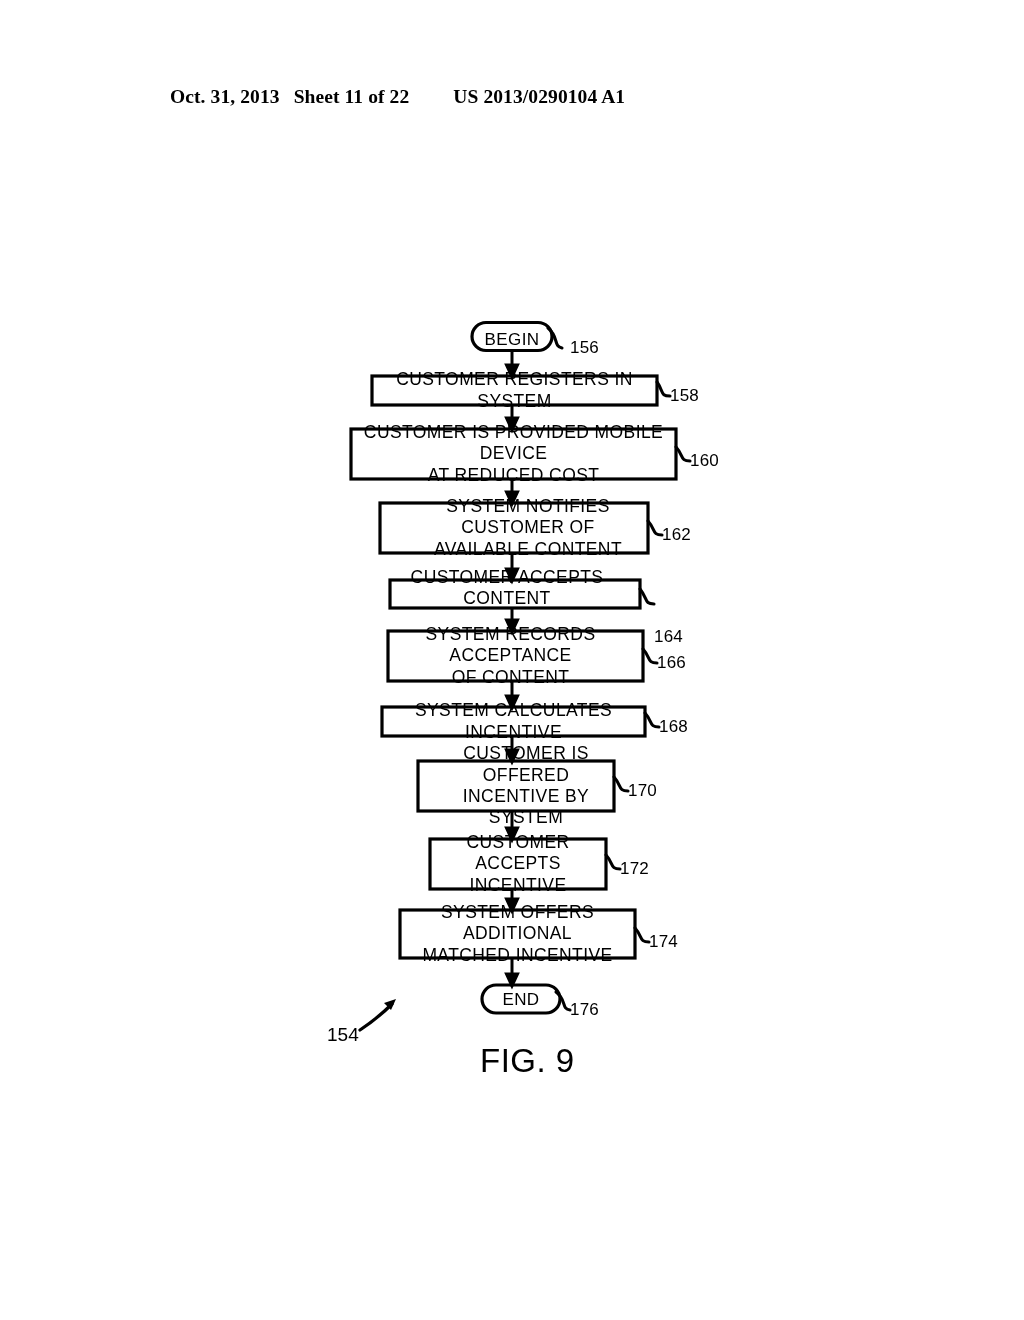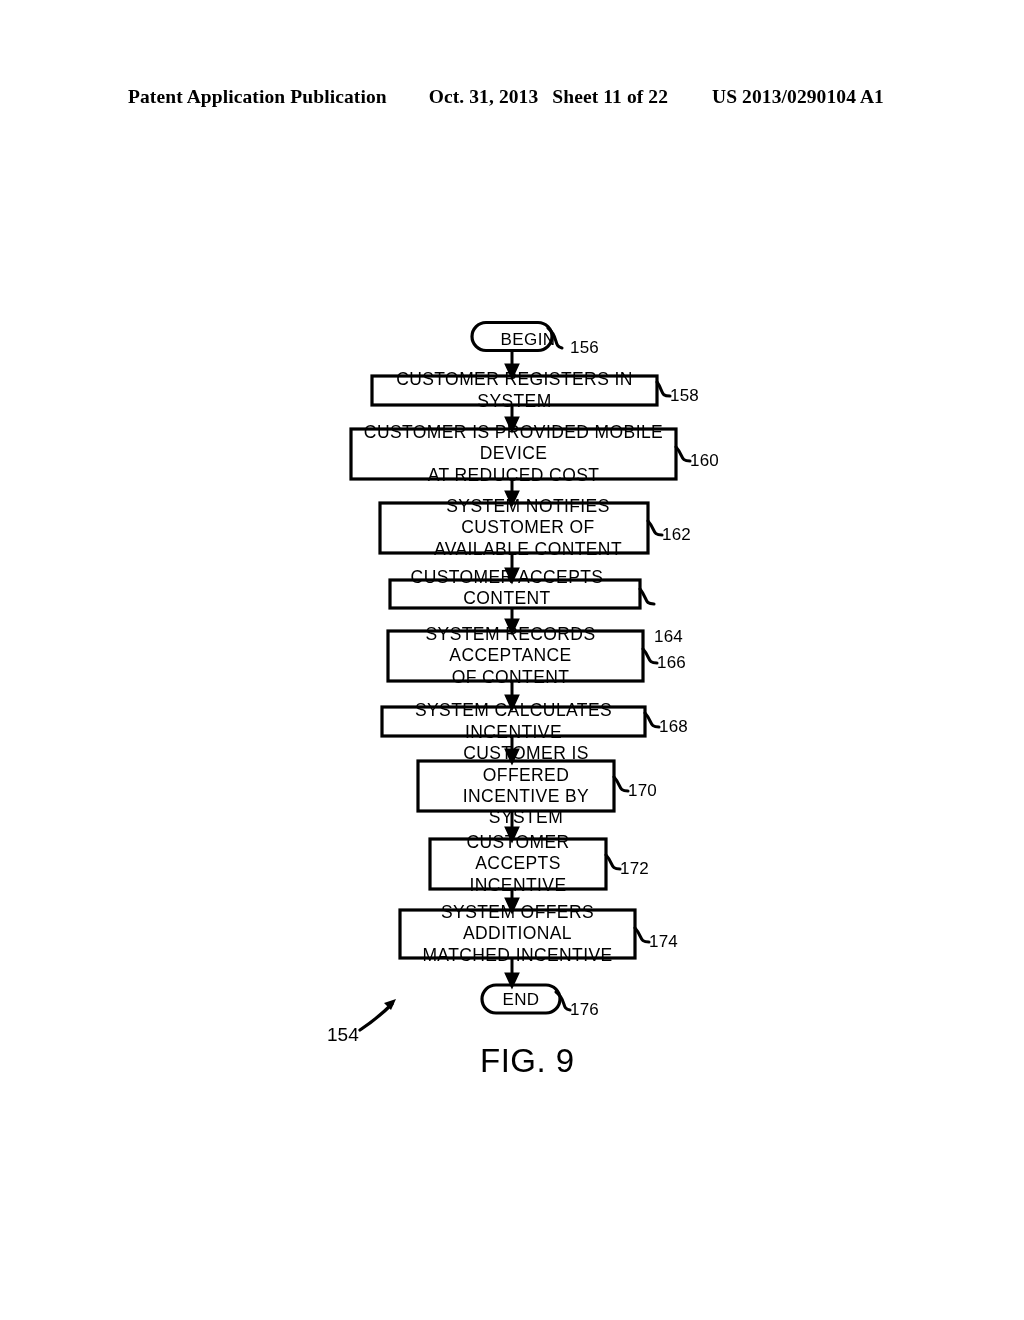--- a/index.html
+++ b/index.html
@@ -92,21 +92,20 @@
     font-family: "Liberation Sans", sans-serif;
     font-size: 19px;
     color: #000;
     white-space: nowrap;
   }
 </style>
 </head>
 <body>
 
 <div class="page-header">
-  <span class="hdr-pub">Patent Application Publication</span>
   <span class="hdr-date">Oct. 31, 2013</span>
   <span class="hdr-sheet">Sheet 11 of 22</span>
   <span class="hdr-patno">US 2013/0290104 A1</span>
 </div>
 
 <svg id="figure-canvas" viewBox="0 0 1024 1320" xmlns="http://www.w3.org/2000/svg">
   <g fill="none" stroke="#000" stroke-width="3.2" stroke-linecap="butt">
 
     <rect x="472" y="322.5" width="80" height="28" rx="14" ry="14"></rect>
 
@@ -169,21 +168,21 @@
     <path d="M 635 928 C 643 937, 639 942, 649 942"></path>
     <path d="M 556 992 C 567 1000, 561 1009, 570 1010"></path>
   </g>
 
   <g fill="none" stroke="#000" stroke-width="3.2" stroke-linecap="round">
     <path d="M 360 1030 C 372 1022, 382 1014, 392 1004"></path>
   </g>
   <polygon points="396,999 384,1003 391,1010" fill="#000"></polygon>
 </svg>
 
-<div class="terminal-text" style="left:488px; top:322px; width:80px; height:36px;">BEGIN</div>
+<div class="terminal-text" style="left:472px; top:322px; width:80px; height:36px;">BEGIN</div>
 
 <div class="node" style="left:372px; top:376px; width:285px; height:29px;">CUSTOMER  REGISTERS  IN  SYSTEM</div>
 
 <div class="node" style="left:351px; top:429px; width:325px; height:50px;">CUSTOMER  IS  PROVIDED  MOBILE  DEVICE
 AT  REDUCED  COST</div>
 
 <div class="node" style="left:380px; top:503px; width:268px; height:50px;padding-left:28px;">SYSTEM  NOTIFIES CUSTOMER  OF
 AVAILABLE  CONTENT</div>
 
 <div class="node" style="left:382px; top:580px; width:250px; height:16px;">CUSTOMER  ACCEPTS  CONTENT</div>

